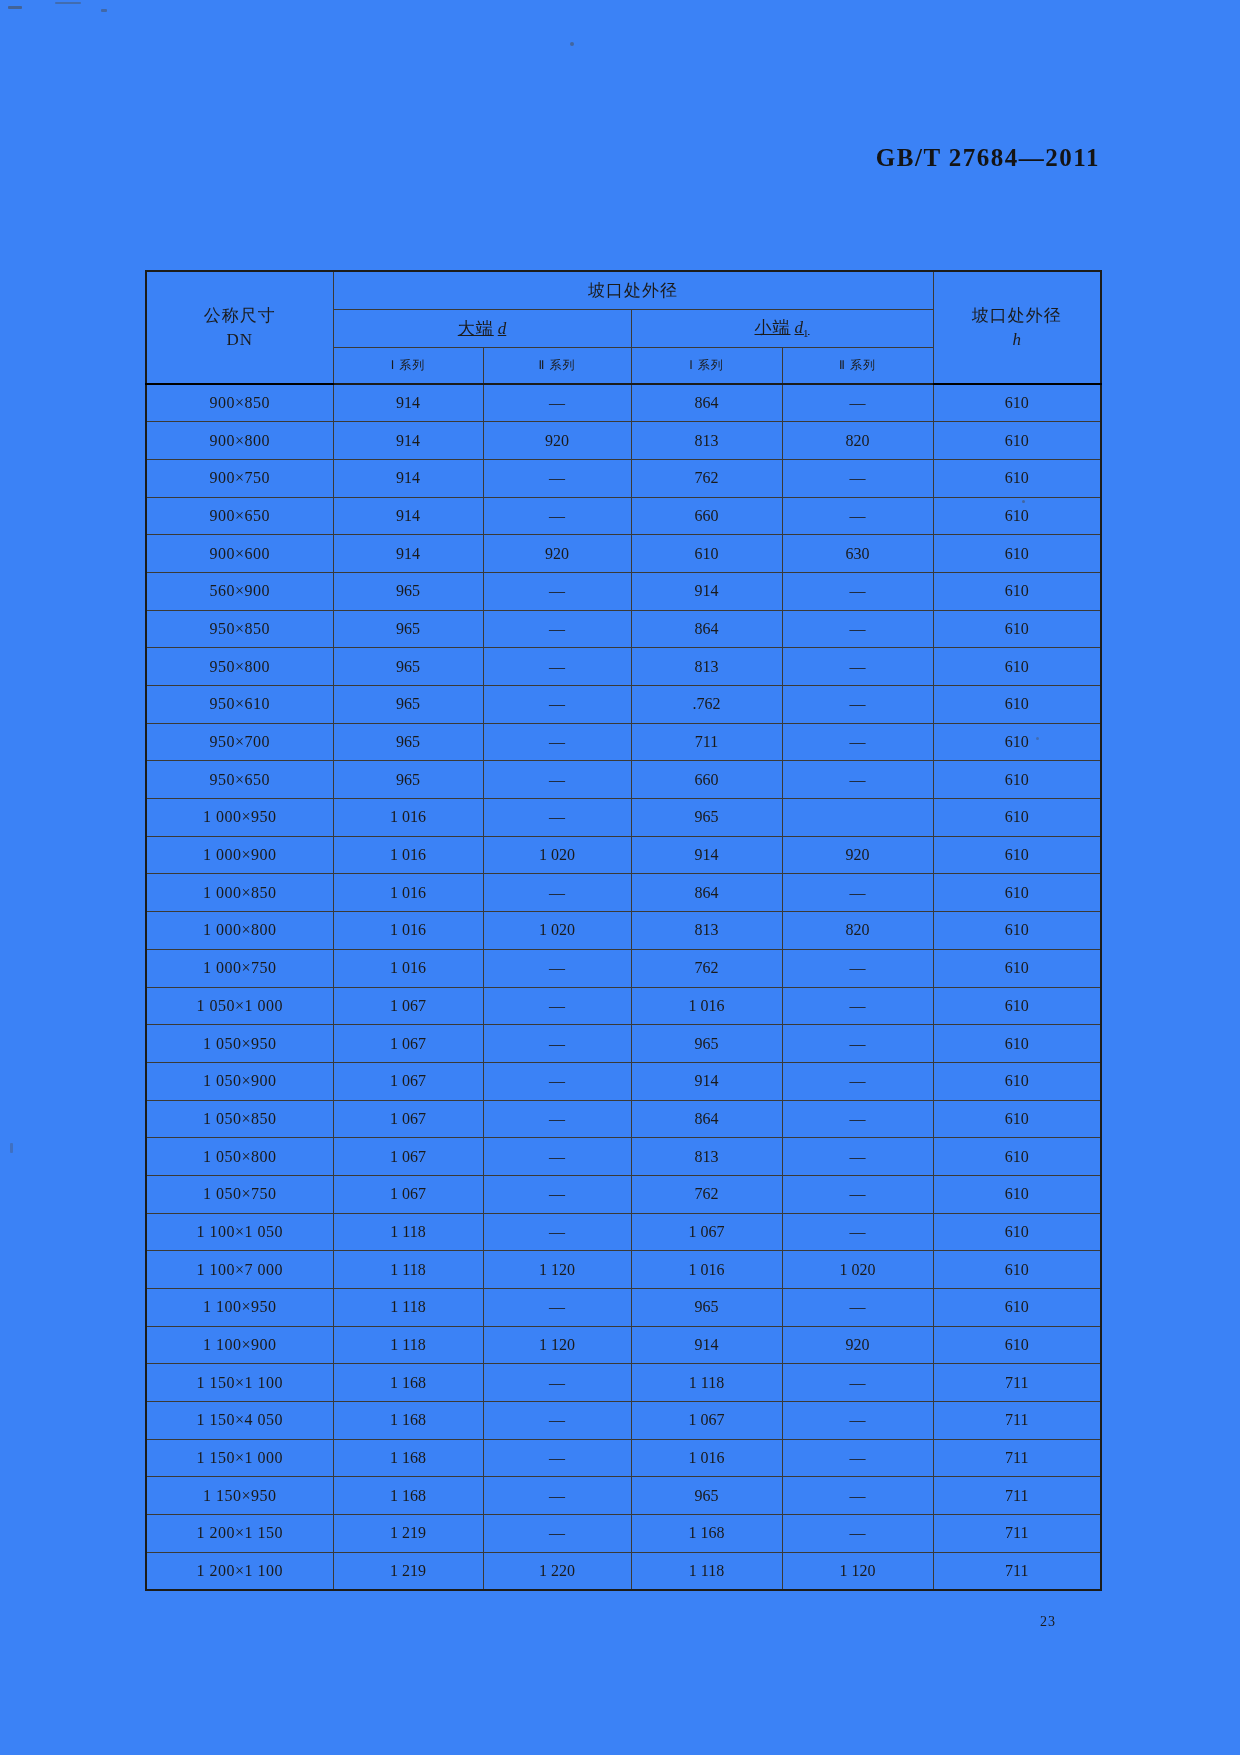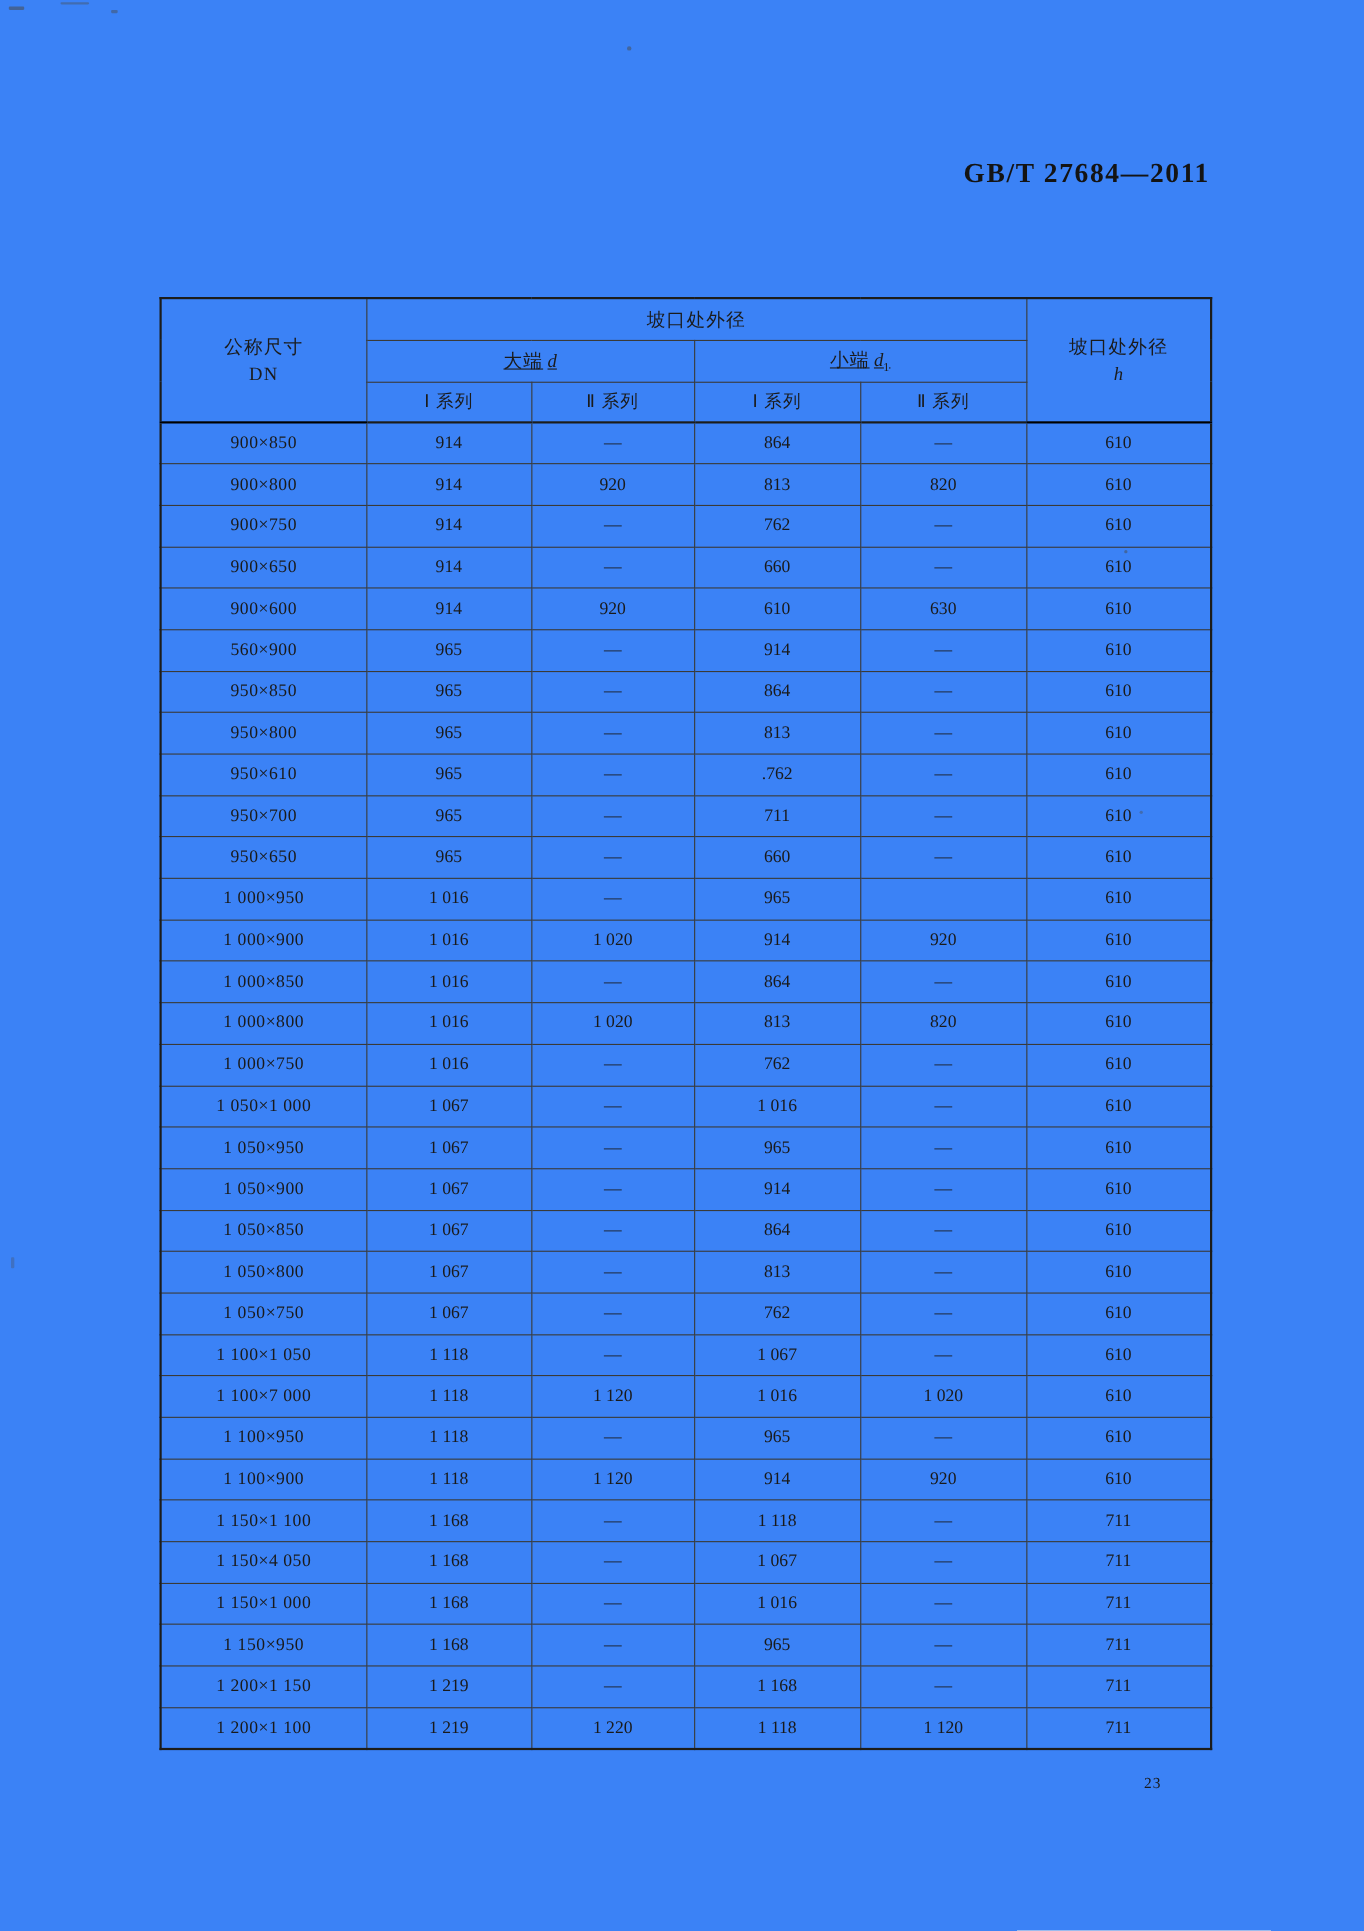--- a/index.html
+++ b/index.html
@@ -57,21 +57,21 @@
     white-space:nowrap;
   }
   .spec-table { border:2px solid #1c1c1a; }
   .spec-table thead th {
     font-size:17px;
     letter-spacing:1px;
     color:#1b1b1b;
   }
   .spec-table thead tr.h-row1 th { height:38px; }
   .spec-table thead tr.h-row2 th { height:38px;text-decoration:underline; }
-  .spec-table thead tr.h-row3 th { height:37px; font-size:16px;text-align:center; }
+  .spec-table thead tr.h-row3 th { height:37px; font-size:12px;text-align:center; }
   .spec-table thead tr.h-row3 th { border-bottom:2px solid #1c1c1a; }
   .spec-table th.merged { border-bottom:2px solid #000000; }
   .spec-table .two-line div { line-height:24px; }
   .spec-table i.var { font-family:"Liberation Serif", serif; font-style:italic; font-size:17px; letter-spacing:0; margin-left:4px; }
   .spec-table sub { font-size:11px; }
   .spec-table tbody td {
     height:37.7px;
     font-size:16px;
     font-family:"Liberation Serif", serif;
     color:#1a1a1a;

